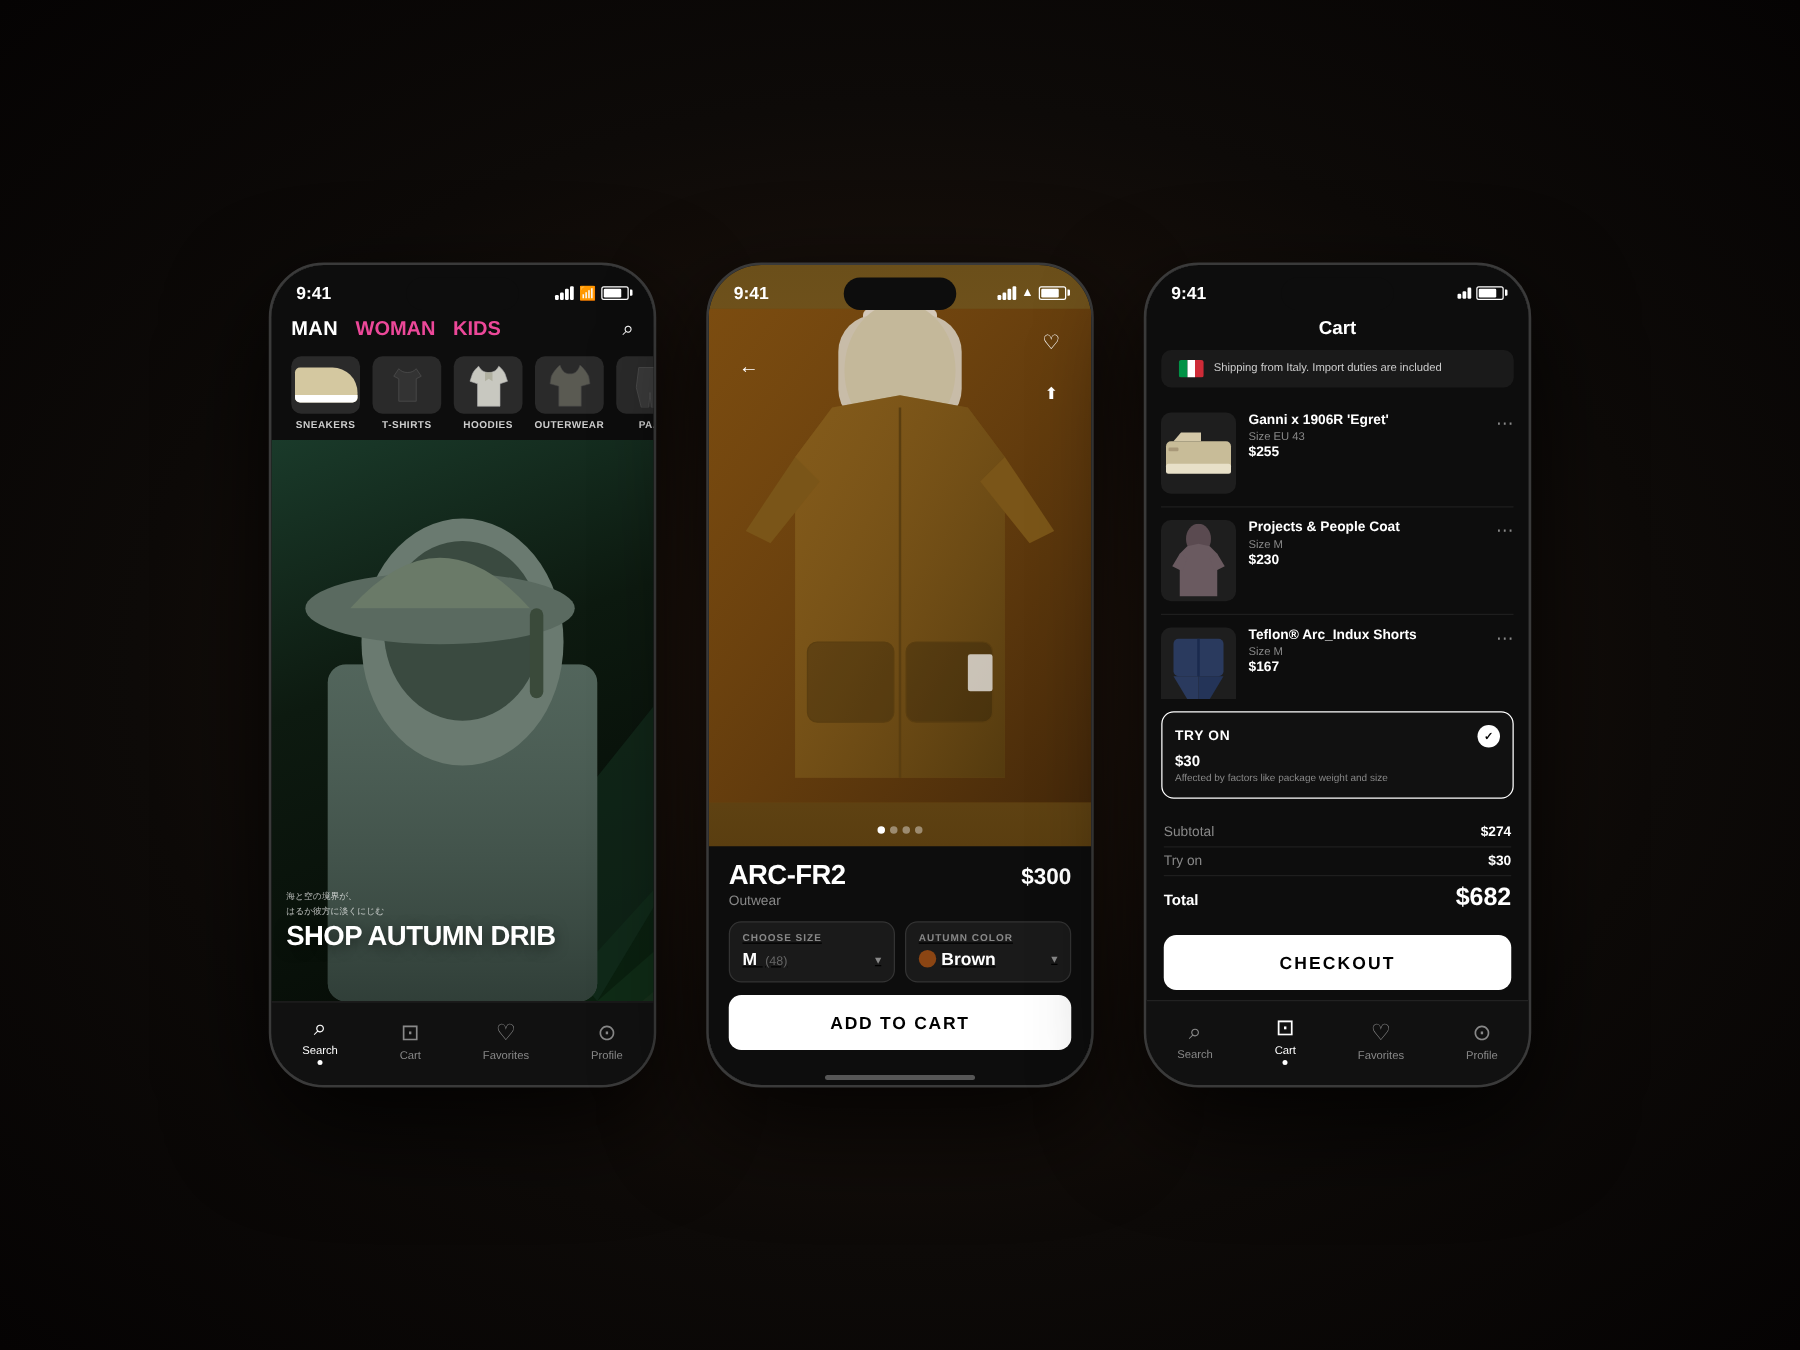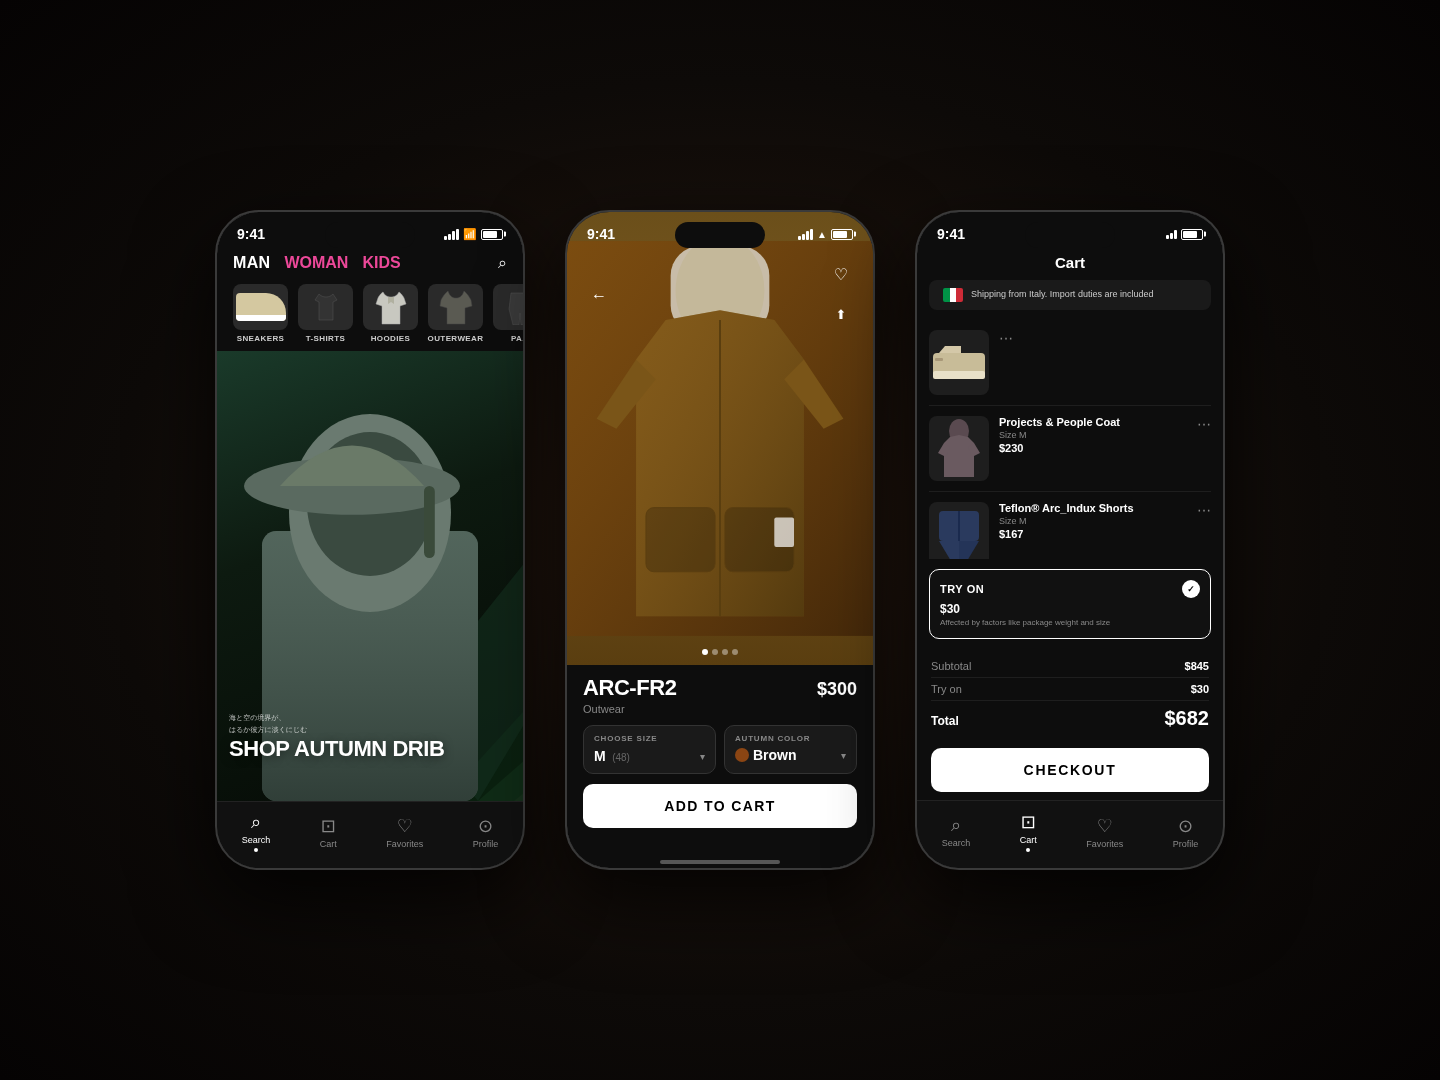--- a/index.html
+++ b/index.html
@@ -285,20 +285,21 @@
       gap: 8px;
       margin-bottom: 10px;
     }
     .option-box {
       flex: 1;
       background: #1a1a1a;
       border: 1px solid #333;
       border-radius: 10px;
       padding: 8px 10px;
       cursor: pointer;
+      text-decoration: underline;
     }
     .option-label {
       font-size: 8px;
       color: #888;
       letter-spacing: 0.1em;
       font-weight: 600;
       margin-bottom: 4px;
     }
     .option-value-row {
       display: flex;
@@ -333,21 +334,21 @@
       background: #fff;
       color: #000;
       border: none;
       border-radius: 10px;
       padding: 14px;
       font-size: 14px;
       font-weight: 800;
       letter-spacing: 0.1em;
       text-align: center;
       cursor: pointer;
-      margin-bottom: 22px;
+      margin-bottom: 10px;
     }
     .home-indicator {
       width: 120px;
       height: 4px;
       background: rgba(255,255,255,0.3);
       border-radius: 2px;
       margin: 4px auto;
       flex-shrink: 0;
     }
     .cart-header {
@@ -868,20 +869,25 @@
 
       <div class="cart-item">
         <div class="cart-item-thumb">
           <svg width="56" height="40" viewBox="0 0 56 40">
             <rect x="2" y="10" width="52" height="24" rx="4" fill="#c8bc98"></rect>
             <rect x="2" y="28" width="52" height="8" rx="2" fill="#e8e0c8"></rect>
             <path d="M8 10 L14 3 L30 3 L30 10Z" fill="#d4c8a8"></path>
             <rect x="4" y="15" width="8" height="3" rx="1" fill="#a89878"></rect>
           </svg>
         </div>
+        <div class="cart-item-info">
+          <div class="cart-item-name">Ganni x 1906R 'Egret'</div>
+          <div class="cart-item-size">Size EU 43</div>
+          <div class="cart-item-price">$255</div>
+        </div>
         <span class="cart-item-menu">⋯</span>
       </div>
 
       <div class="cart-item">
         <div class="cart-item-thumb">
           <svg width="50" height="60" viewBox="0 0 50 60">
             <ellipse cx="25" cy="12" rx="10" ry="12" fill="#5a4a50"></ellipse>
             <path d="M10 24 L16 18 L25 16 L34 18 L40 24 L40 58 L10 58Z" fill="#6a5a60"></path>
             <path d="M10 24 L4 34 L12 38 L16 28Z" fill="#6a5a60"></path>
             <path d="M40 24 L46 34 L38 38 L34 28Z" fill="#6a5a60"></path>
@@ -922,21 +928,21 @@
         </div>
         <div class="try-on-price">$30</div>
         <div class="try-on-desc">Affected by factors like package weight and size</div>
       </div>
 
     </div>
 
     <div class="cart-summary">
       <div class="summary-row">
         <span class="summary-label">Subtotal</span>
-        <span class="summary-value">$845</span>
+        <span class="summary-value">$274</span>
       </div>
       <div class="summary-row">
         <span class="summary-label">Try on</span>
         <span class="summary-value">$30</span>
       </div>
       <div class="total-row">
         <span class="total-label">Total</span>
         <span class="total-value">$682</span>
       </div>
     </div>

